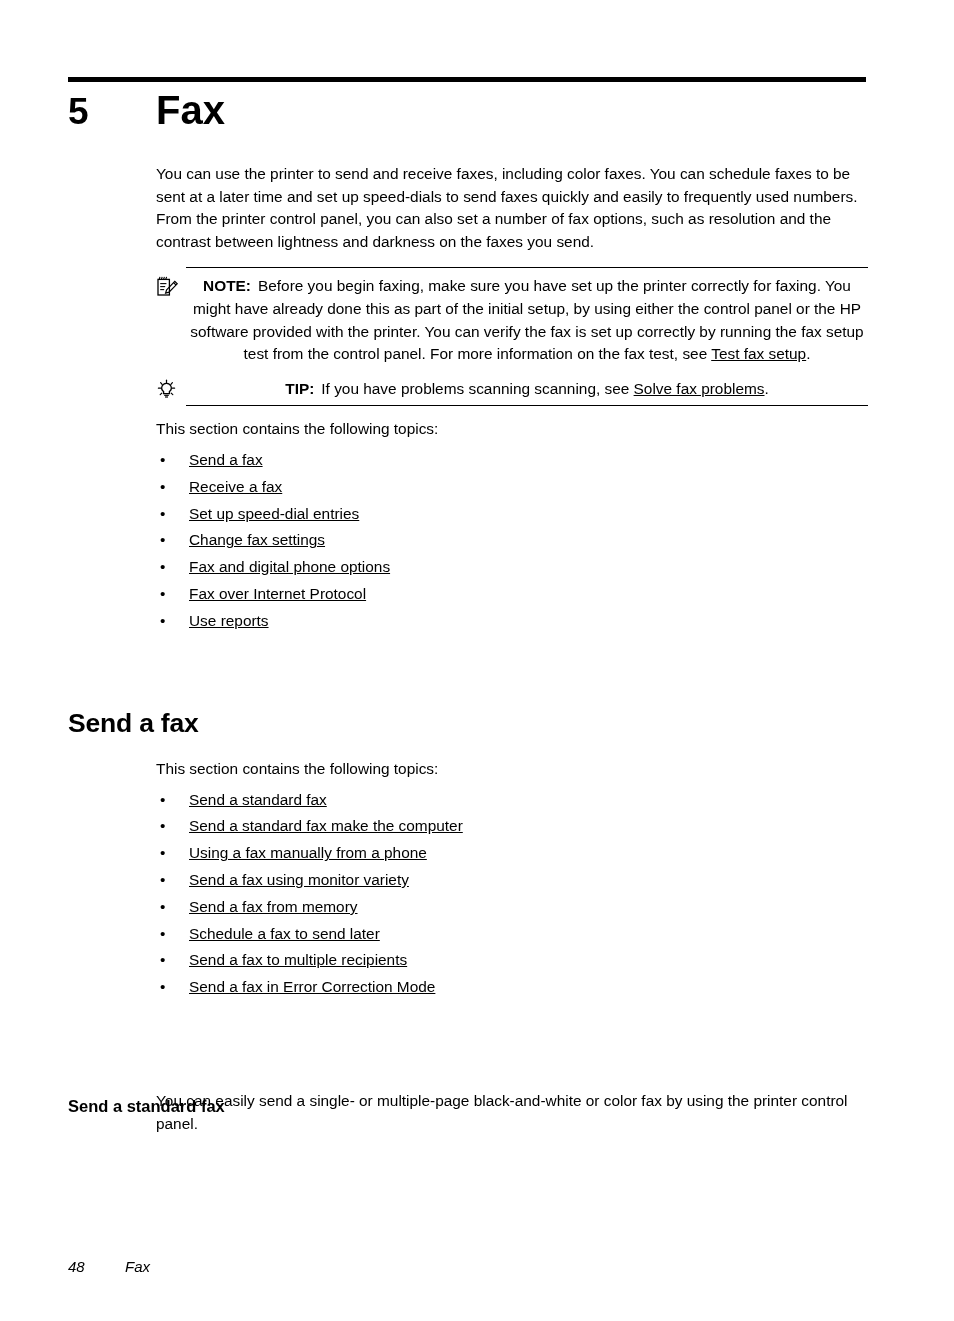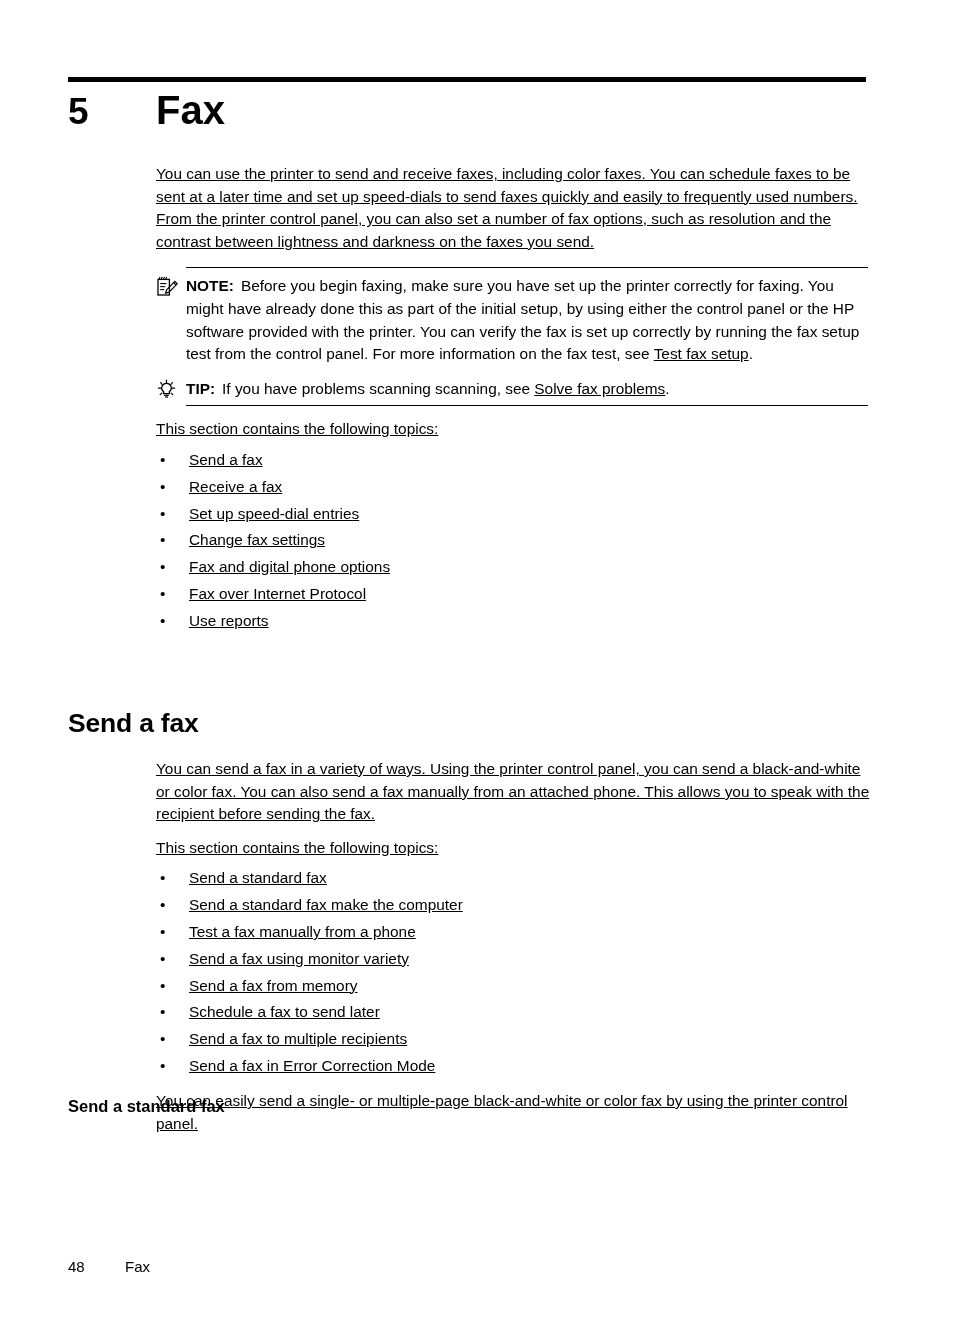--- a/index.html
+++ b/index.html
@@ -57,21 +57,20 @@
     position: absolute;
     left: 156px;
     top: 163px;
     width: 712px;
   }
   p.body-text {
     font-size: 15.4px;
     line-height: 22.6px;
     margin: 0 0 11px 0;
     text-align: left;
-    text-decoration: underline;
   }
   p.tight {
     margin-bottom: 0;
   }
 
   
   .admon-block {
     margin: 14px 0 12px 0;
     padding: 0;
   }
@@ -83,20 +82,21 @@
   .admon-rule-bottom {
     margin-left: 30px;
     border-top: 1.3px solid #000;
     height: 0;
   }
   .admon {
     position: relative;
     padding: 7px 0 5px 30px;
     font-size: 15.4px;
     line-height: 22.6px;
+    text-align: center;
   }
   .admon .icon {
     position: absolute;
     left: 0;
     top: 8px;
     width: 24px;
     height: 22px;
   }
   .admon .label {
     font-weight: bold;
@@ -168,20 +168,21 @@
     width: 714px;
   }
 
   
   .footer {
     position: absolute;
     left: 68px;
     top: 1258px;
     font-size: 15px;
     display: flex;
+    font-style: italic;
   }
   .footer .pgnum { width: 57px; }
 </style>
 </head>
 <body>
 
 <div class="page">
 
   <div class="chapter-rule"></div>
   <div class="chapter-head">
@@ -261,27 +262,26 @@
       <li><span class="bullet">•</span><span class="xref">Change fax settings</span></li>
       <li><span class="bullet">•</span><span class="xref">Fax and digital phone options</span></li>
       <li><span class="bullet">•</span><span class="xref">Fax over Internet Protocol</span></li>
       <li><span class="bullet">•</span><span class="xref">Use reports</span></li>
     </ul>
   </div>
 
   <h1 class="section-head block-send-a-fax">Send a fax</h1>
 
   <div class="content-2">
-    <p class="body-text">You can send a fax in a variety of ways. Using the printer control panel, you can send a black-and-white or color fax. You can also send a fax manually from an attached phone. This allows you to speak with the recipient before sending the fax.</p>
     <p class="body-text tight">This section contains the following topics:</p>
 
     <ul class="topics">
       <li><span class="bullet">•</span><span class="xref">Send a standard fax</span></li>
       <li><span class="bullet">•</span><span class="xref">Send a standard fax make the computer</span></li>
-      <li><span class="bullet">•</span><span class="xref">Test a fax manually from a phone</span></li>
+      <li><span class="bullet">•</span><span class="xref">Using a fax manually from a phone</span></li>
       <li><span class="bullet">•</span><span class="xref">Send a fax using monitor variety</span></li>
       <li><span class="bullet">•</span><span class="xref">Send a fax from memory</span></li>
       <li><span class="bullet">•</span><span class="xref">Schedule a fax to send later</span></li>
       <li><span class="bullet">•</span><span class="xref">Send a fax to multiple recipients</span></li>
       <li><span class="bullet">•</span><span class="xref">Send a fax in Error Correction Mode</span></li>
     </ul>
   </div>
 
   <h2 class="subsection-head block-send-std">Send a standard fax</h2>
 

